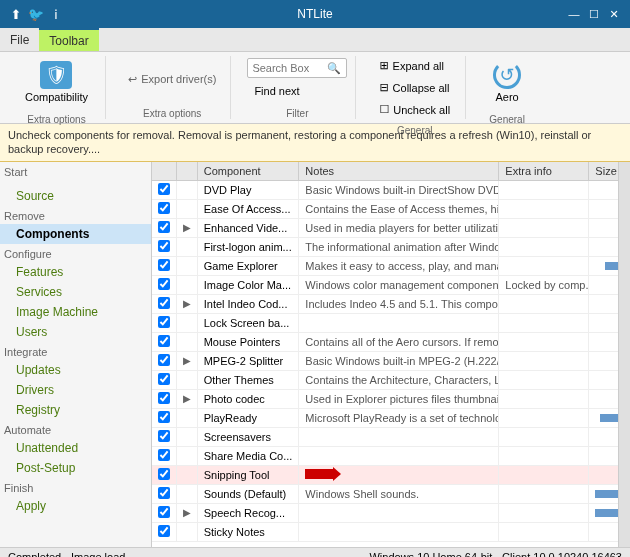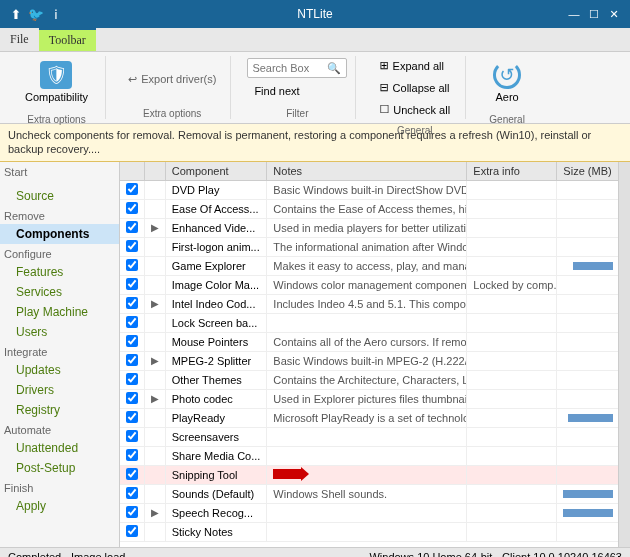--- a/index.html
+++ b/index.html
@@ -31,21 +31,20 @@
       align-items: center;
     }
     .menu-item {
       padding: 8px 10px;
       height: 100%;
       display: flex;
       align-items: center;
       cursor: pointer;
       font-size: 12px;
       color: #333;
-      font-family: Liberation Serif, serif;
     }
     .menu-item:hover, .menu-item.active {
       background: #cce4f7;
     }
     .menu-item.active {
       background: #bef264;
       border-top: 2px solid #1a6496;
       font-weight: 500;
     }
 
@@ -130,21 +129,21 @@
     }
 
     
     .main-content {
       display: flex;
       height: calc(557px - 28px - 24px - 72px - 28px - 20px);
     }
 
     
     .sidebar {
-      width: 120px;
+      width: 152px;
       border-right: 1px solid #ccc;
       background: #f5f5f5;
       overflow-y: auto;
       flex-shrink: 0;
     }
     .sidebar-section-label {
       padding: 4px 8px 2px 4px;
       font-size: 11px;
       color: #666;
       font-weight: normal;
@@ -346,21 +345,21 @@
 
   <div class="sidebar">
     <div class="sidebar-section-label">Start</div>
     <div class="sidebar-section-label"></div>
     <div class="sidebar-item">Source</div>
     <div class="sidebar-section-label">Remove</div>
     <div class="sidebar-item active">Components</div>
     <div class="sidebar-section-label">Configure</div>
     <div class="sidebar-item">Features</div>
     <div class="sidebar-item">Services</div>
-    <div class="sidebar-item">Play Machine</div>
+    <div class="sidebar-item">Image Machine</div>
     <div class="sidebar-item">Users</div>
     <div class="sidebar-section-label">Integrate</div>
     <div class="sidebar-item">Updates</div>
     <div class="sidebar-item">Drivers</div>
     <div class="sidebar-item">Registry</div>
     <div class="sidebar-section-label">Automate</div>
     <div class="sidebar-item">Unattended</div>
     <div class="sidebar-item">Post-Setup</div>
     <div class="sidebar-section-label">Finish</div>
     <div class="sidebar-item">Apply</div>

